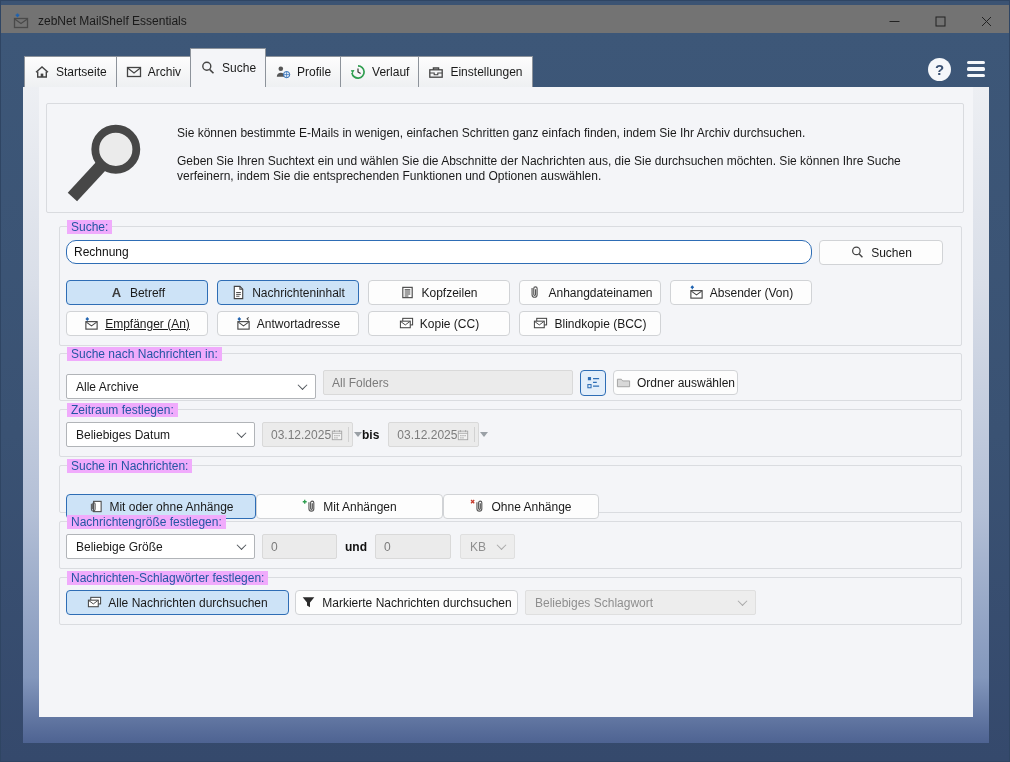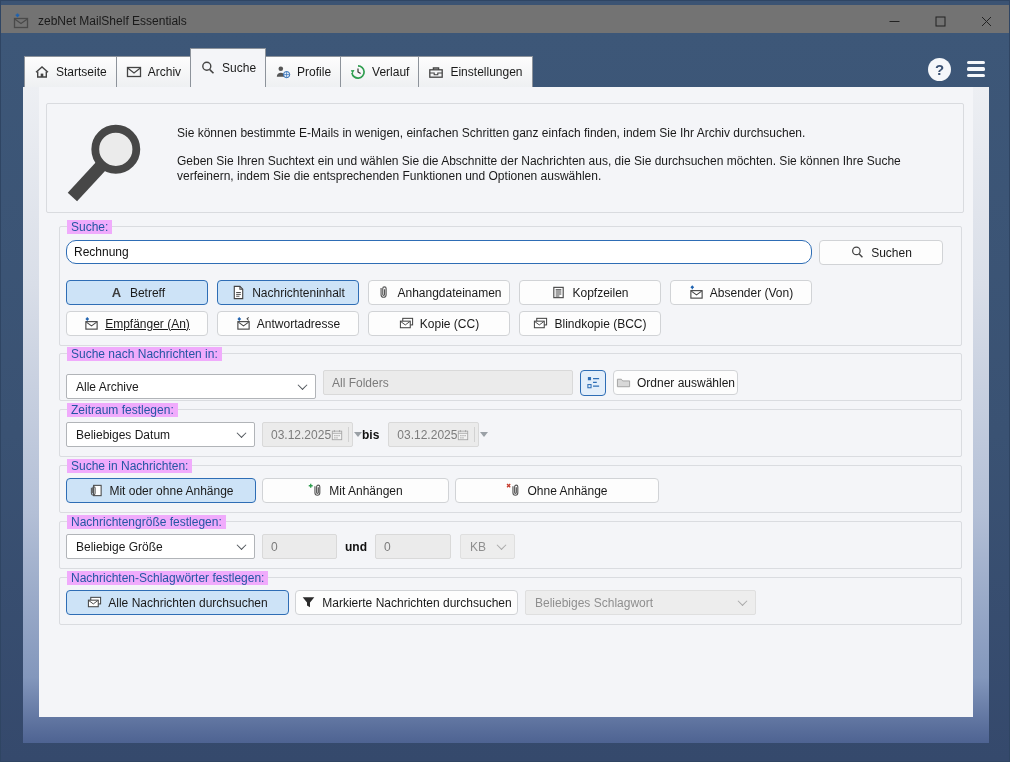--- a/index.html
+++ b/index.html
@@ -188,30 +188,30 @@
             <div class="btn sel" style="width:142px;">
               <svg class="bicon" viewBox="0 0 16 16">
                 <path d="M3.5 1.5h6l3 3v10h-9z" fill="#fff" stroke="#444" stroke-width="1.2"></path>
                 <path d="M9.5 1.5v3h3" fill="none" stroke="#444" stroke-width="1.1"></path>
                 <path d="M5.5 8h5M5.5 10h5M5.5 12h3.5" stroke="#444" stroke-width="1"></path>
               </svg>
               <span>Nachrichteninhalt</span>
             </div>
             <div class="btn" style="width:142px;">
               <svg class="bicon" viewBox="0 0 16 16">
-                <path d="M5.4 3.2v7.2a2.7 2.7 0 0 0 5.4 0V3.8a1.8 1.8 0 0 0-3.6 0v6.4a.95.95 0 0 0 1.9 0V4.4" fill="none" stroke="#555" stroke-width="1.2"></path>
-              </svg>
-              <span>Anhangdateinamen</span>
-            </div>
-            <div class="btn" style="width:142px;">
-              <svg class="bicon" viewBox="0 0 16 16">
                 <rect x="3" y="2.5" width="10" height="11" fill="#fff" stroke="#444" stroke-width="1.2"></rect>
                 <path d="M5 5.2h6M5 7.4h6M5 9.6h6M5 11.8h4" stroke="#444" stroke-width="1.1"></path>
               </svg>
               <span>Kopfzeilen</span>
+            </div>
+            <div class="btn" style="width:142px;">
+              <svg class="bicon" viewBox="0 0 16 16">
+                <path d="M5.4 3.2v7.2a2.7 2.7 0 0 0 5.4 0V3.8a1.8 1.8 0 0 0-3.6 0v6.4a.95.95 0 0 0 1.9 0V4.4" fill="none" stroke="#555" stroke-width="1.2"></path>
+              </svg>
+              <span>Anhangdateinamen</span>
             </div>
             <div class="btn" style="width:142px;">
               <svg class="bicon" viewBox="0 0 16 16">
                 <rect x="2" y="6" width="12" height="8" fill="#fff" stroke="#444" stroke-width="1.2"></rect>
                 <path d="M2.5 6.6 8 10.6l5.5-4" fill="none" stroke="#444" stroke-width="1.1"></path>
                 <path d="M3.5 4.5V1.6M2 2.9l1.5-1.6L5 2.9" fill="none" stroke="#1e62b0" stroke-width="1.3"></path>
               </svg>
               <span>Absender (Von)</span>
             </div>
           </div>
@@ -309,36 +309,36 @@
                 </svg>
                 <i class="dsep"></i>
                   <i class="tri"></i>
               </span>
             </div>
           </div>
         </div>
 
         <div class="gb gb-att">
           <span class="gb-label">Suche in Nachrichten:</span>
-          <div class="row" style="top:12px; gap:6px;">
+          <div class="row" style="top:28px; ">
             <div class="btn sel" style="width:190px;">
               <svg class="bicon" viewBox="0 0 16 16">
                 <rect x="6" y="2.5" width="8" height="11" fill="#fff" stroke="#444" stroke-width="1.1"></rect>
                 <path d="M3.6 5v6a2 2 0 0 0 4 0V5.4a1.3 1.3 0 0 0-2.6 0V11" fill="none" stroke="#555" stroke-width="1.1"></path>
               </svg>
               <span>Mit oder ohne Anhänge</span>
             </div>
             <div class="btn" style="width:187px;">
               <svg class="bicon" viewBox="0 0 16 16">
                 <path d="M7.4 3.4v7a2.6 2.6 0 0 0 5.2 0V4a1.7 1.7 0 0 0-3.4 0v6.2a.9.9 0 0 0 1.8 0V4.6" fill="none" stroke="#555" stroke-width="1.2"></path>
                 <path d="M2.9 0.8v4.2M0.8 2.9h4.2" stroke="#2e9e4f" stroke-width="1.4"></path>
               </svg>
               <span>Mit Anhängen</span>
             </div>
-            <div class="btn" style="width:204px;align-items:center;">
+            <div class="btn" style="width:156px;align-items:center;">
               <svg class="bicon" viewBox="0 0 16 16">
                 <path d="M7.4 3.4v7a2.6 2.6 0 0 0 5.2 0V4a1.7 1.7 0 0 0-3.4 0v6.2a.9.9 0 0 0 1.8 0V4.6" fill="none" stroke="#555" stroke-width="1.2"></path>
                 <path d="M1.1 1.1l3.4 3.4M4.5 1.1 1.1 4.5" stroke="#c53a2c" stroke-width="1.4"></path>
               </svg>
               <span>Ohne Anhänge</span>
             </div>
           </div>
         </div>
 
         <div class="gb gb-size">

